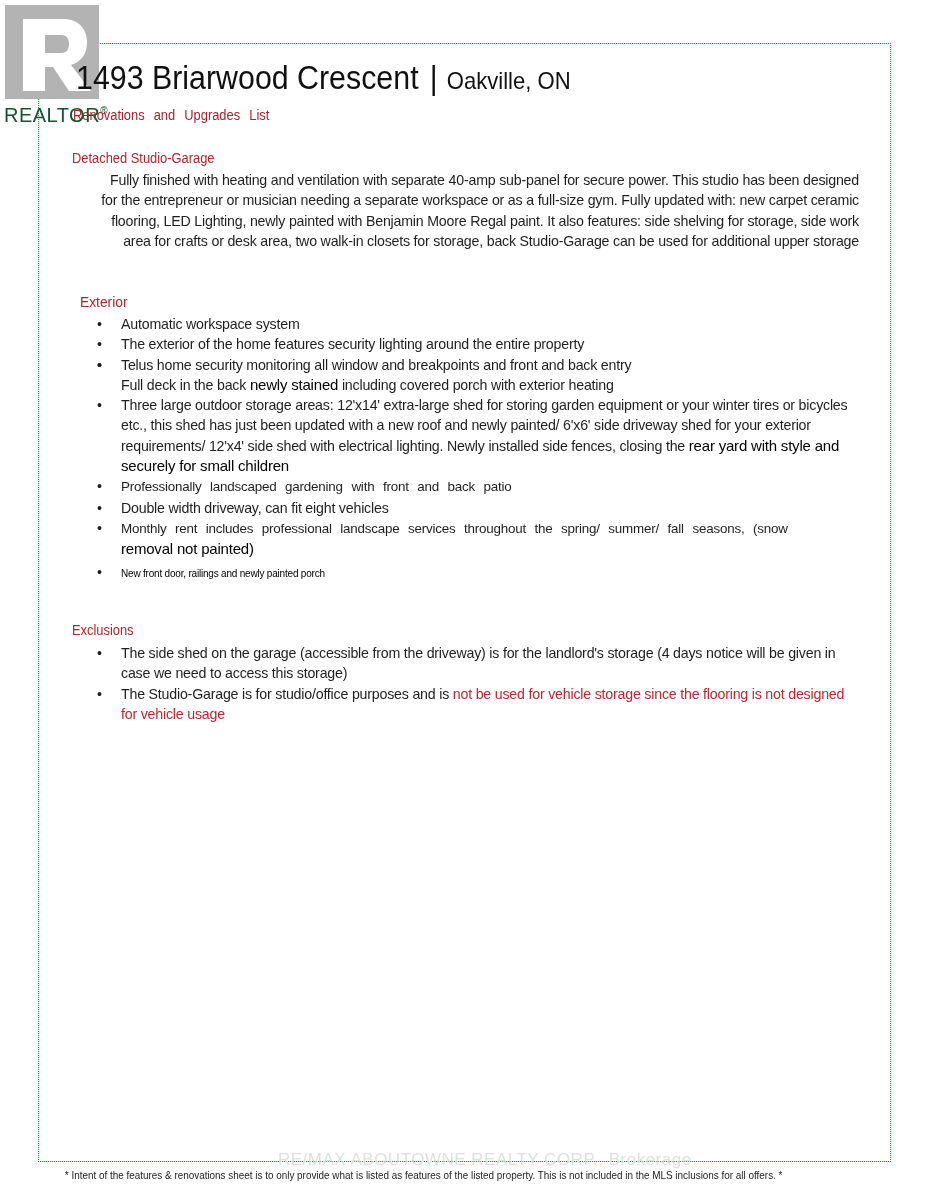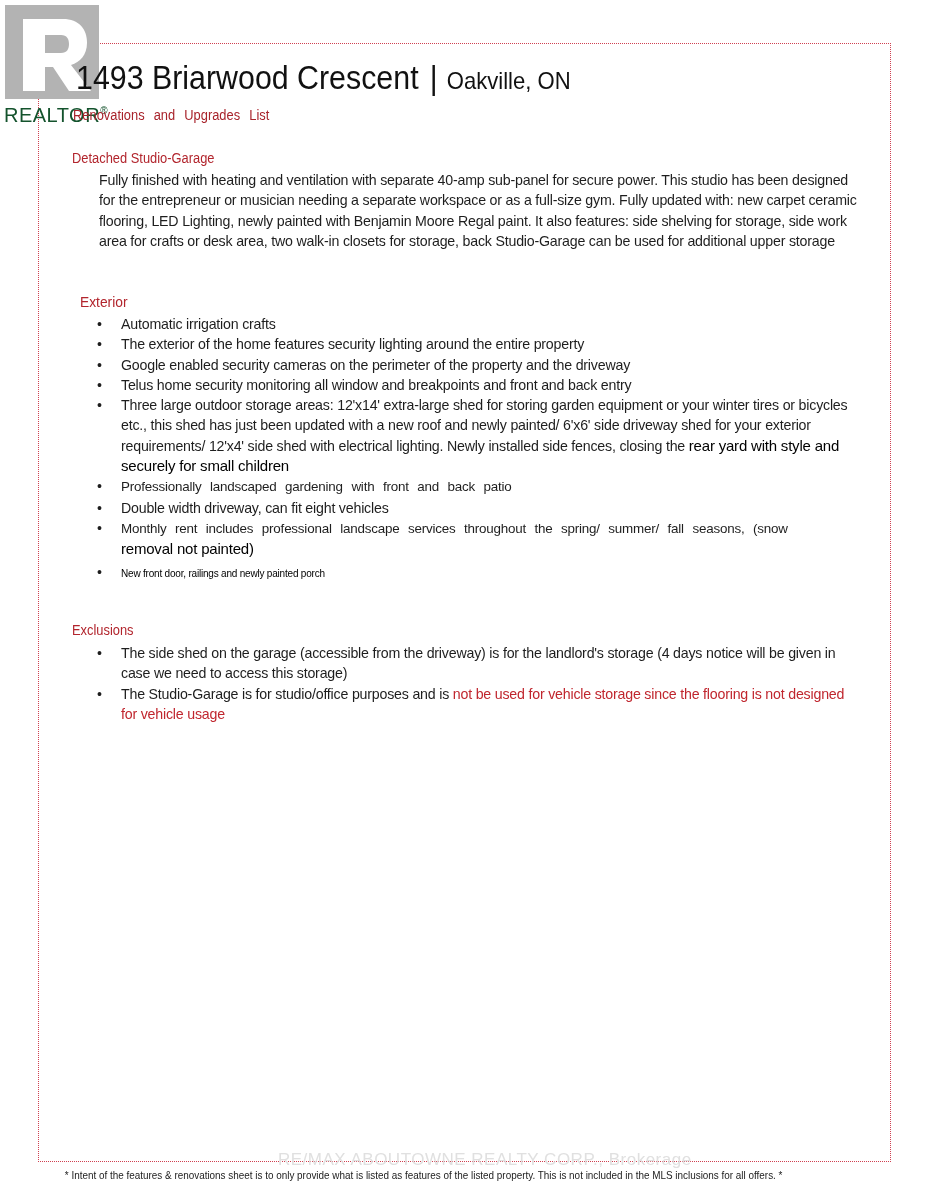--- a/index.html
+++ b/index.html
@@ -12,21 +12,21 @@
   .realtor-word { position:absolute; left:4px; top:104px; font-size:20px; letter-spacing:0.5px;
                   color:#14532d; font-family:"Liberation Sans", sans-serif; }
   .realtor-word sup { font-size:10px; }
   .title { position:absolute; left:76px; top:59px; font-size:33px; color:#111; white-space:nowrap;
            transform:scaleX(0.92); transform-origin:left top; }
   .title .sep { margin:0 10px 0 12px; font-weight:300; }
   .title .city { font-size:24px; }
   .subtitle { position:absolute; left:73px; top:107px; font-size:14px; color:#a8232b;
               word-spacing:6px; transform:scaleX(0.92); transform-origin:left top; }
   .sec-head { position:absolute; font-size:14px; color:#b2252d; transform:scaleX(0.92); transform-origin:left top; white-space:nowrap; }
-  .para { position:absolute; left:99px; top:170px; width:760px; font-size:14.2px; line-height:20.3px; color:#1e1e1e; }
+  .para { position:absolute; left:99px; top:170px; width:760px; font-size:14.2px; line-height:20.3px; color:#1e1e1e;text-align:right; }
   ul.list { position:absolute; margin:0; padding:0; list-style:none; font-size:14.2px; line-height:20.3px; color:#1e1e1e; }
   ul.list li { position:relative; padding-left:24px; }
   ul.list li .dot { position:absolute; left:0; top:0; }
   .bold { color:#000; font-weight:normal; font-size:15px; }
   .big { font-size:10px; color:#000; }
   .red { color:#c0262e; }
   .condensed { letter-spacing:-0.2px; }
   .wide { word-spacing:5px; font-size:13.4px;margin-top:36px; }
   .watermark { position:absolute; left:278px; top:1150px; font-size:17px; color:#e0e0e0; white-space:nowrap; letter-spacing:0.5px; }
   .footnote { position:absolute; left:0; width:848px; top:1169px; text-align:center; font-size:11px; color:#222; }
@@ -47,24 +47,25 @@
 <div class="title">
   <span>1493 Briarwood Crescent</span><span class="sep">|</span><span class="city">Oakville, ON</span>
 </div>
 <div class="subtitle">Renovations and Upgrades List</div>
 
 <div class="sec-head" style="left:72px; top:150px;">Detached Studio-Garage</div>
 <div class="para condensed">Fully finished with heating and ventilation with separate 40-amp sub-panel for secure power. This studio has been designed for the entrepreneur or musician needing a separate workspace or as a full-size gym. Fully updated with: new carpet ceramic flooring, LED Lighting, newly painted with Benjamin Moore Regal paint. It also features: side shelving for storage, side work area for crafts or desk area, two walk-in closets for storage, back Studio-Garage can be used for additional upper storage</div>
 
 <div class="sec-head" style="left:80px; top:293px; font-size:15px;">Exterior</div>
 <ul class="list condensed" style="left:97px; top:314px; width:760px;">
-  <li><span class="dot">•</span><span>Automatic irrigation crafts</span></li>
+  <li><span class="dot">•</span><span>Automatic workspace system</span></li>
   <li><span class="dot">•</span><span>The exterior of the home features security lighting around the entire property</span></li>
-  <li><span class="dot">•</span><span>Google enabled security cameras on the perimeter of the property and the driveway</span></li>
+  <li><span class="dot">•</span></li>
   <li><span class="dot">•</span><span>Telus home security monitoring all window and breakpoints and front and back entry</span></li>
+  <li><span>Full deck in the back </span><span class="bold">newly stained</span><span> including covered porch with exterior heating</span></li>
   <li><span class="dot">•</span><span>Three large outdoor storage areas: 12'x14' extra-large shed for storing garden equipment or your winter tires or bicycles etc., this shed has just been updated with a new roof and newly painted/ 6'x6' side driveway shed for your exterior requirements/ 12'x4' side shed with electrical lighting. Newly installed side fences, closing the</span> <span class="bold">rear yard with style and securely for small children</span></li>
   <li><span class="dot">•</span><span class="wide">Professionally landscaped gardening with front and back patio</span></li>
   <li><span class="dot">•</span><span>Double width driveway, can fit eight vehicles</span></li>
   <li><span class="dot">•</span><span class="wide">Monthly rent includes professional landscape services throughout the spring/ summer/ fall seasons, (snow</span><br><span class="bold">removal not painted)</span></li>
   <li style="margin-top:2px;"><span class="dot">•</span><span class="big">New front door, railings and newly painted porch</span></li>
 </ul>
 
 <div class="sec-head" style="left:72px; top:622px;">Exclusions</div>
 <ul class="list condensed" style="left:97px; top:643px; width:760px;">
   <li><span class="dot">•</span><span>The side shed on the garage (accessible from the driveway) is for the landlord's storage (4 days notice will be given in case we need to access this storage)</span></li>

